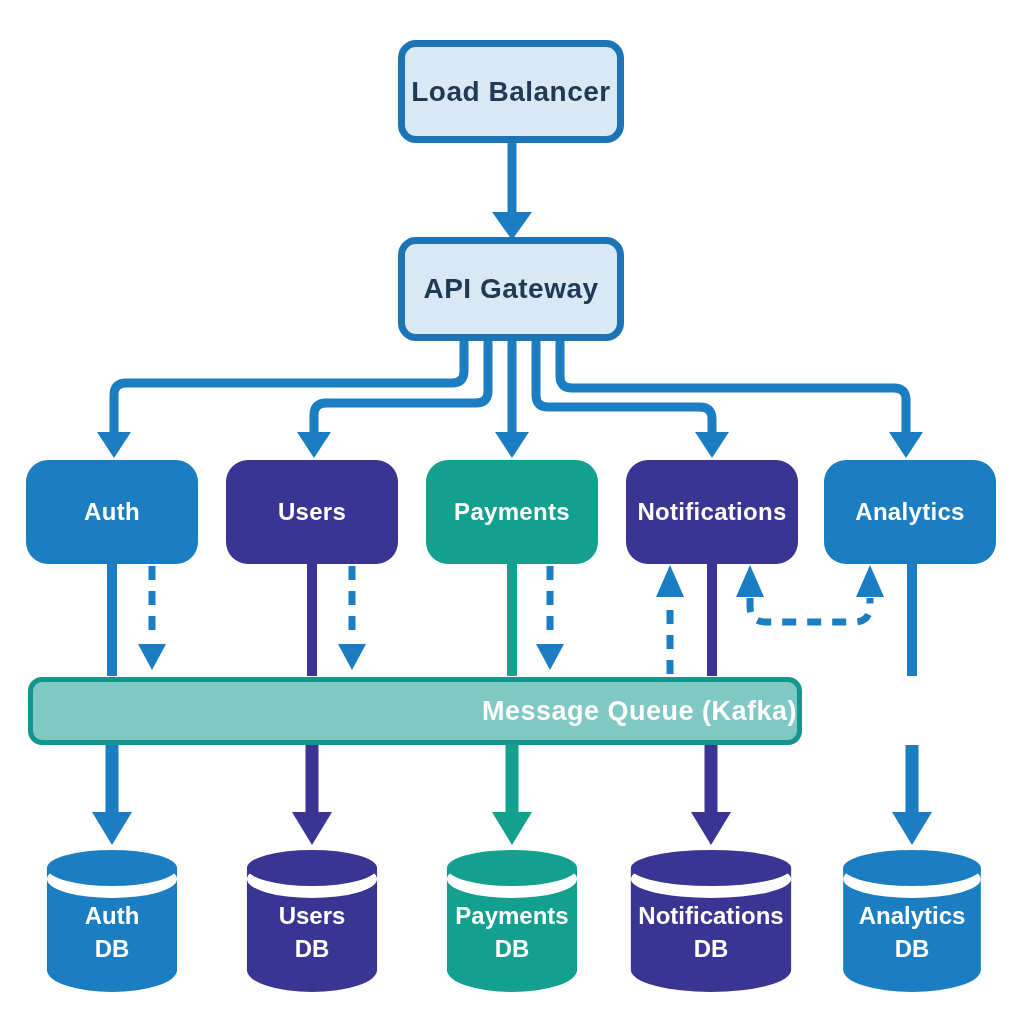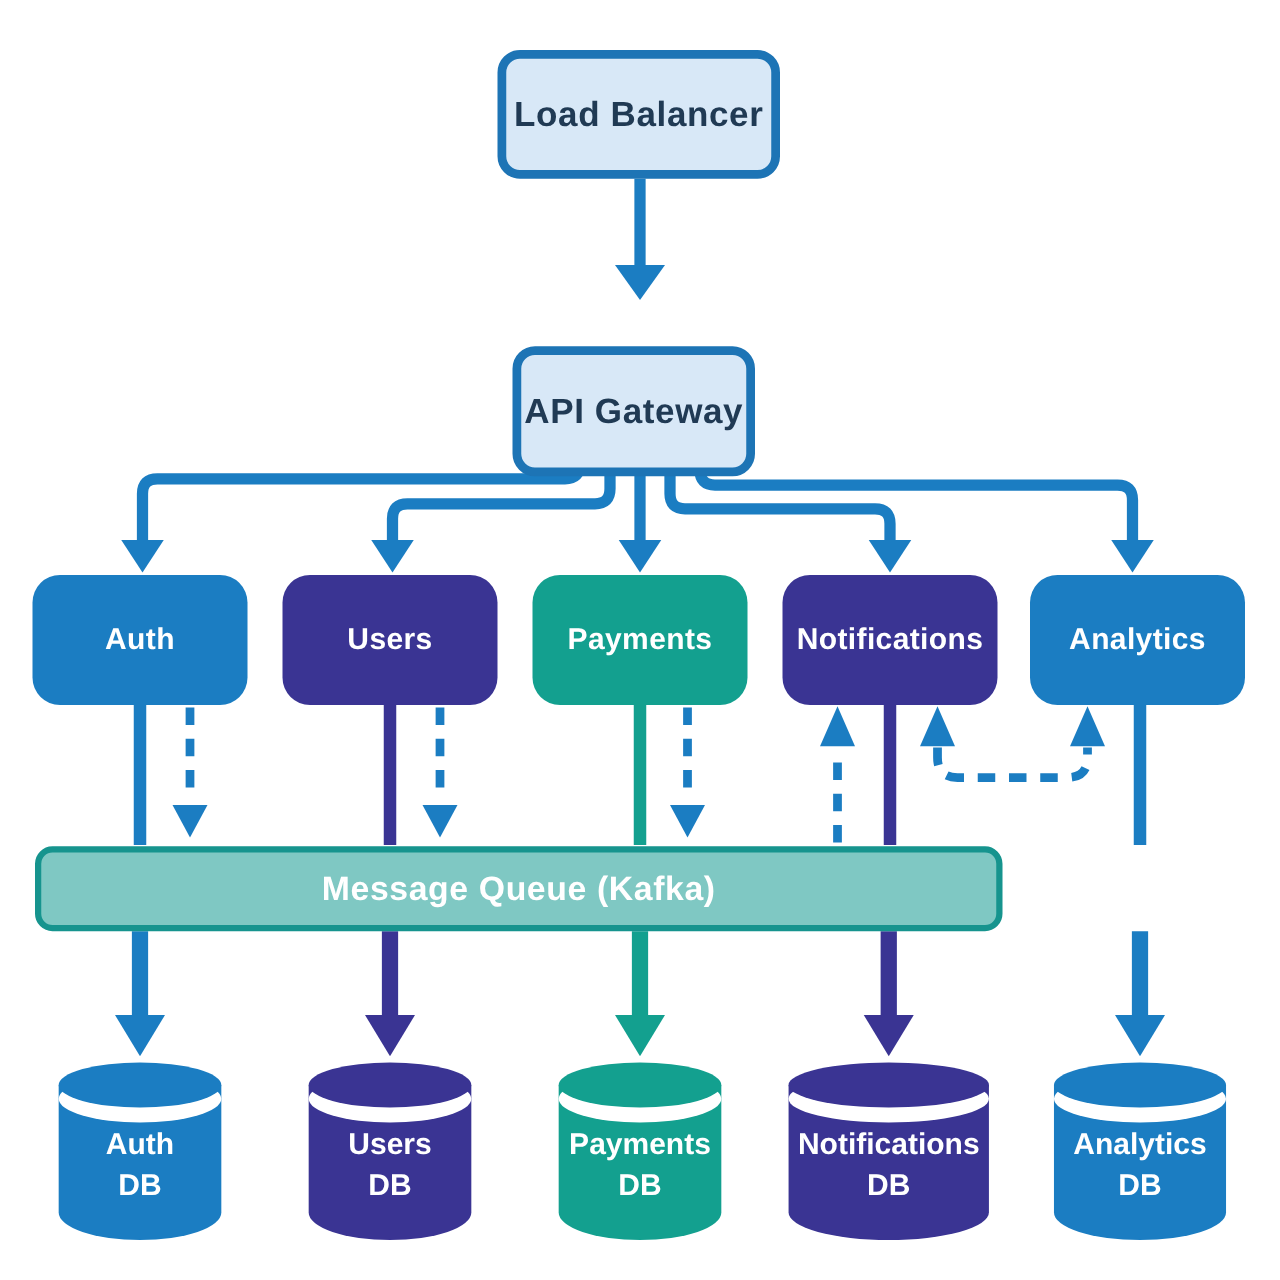--- a/index.html
+++ b/index.html
@@ -102,41 +102,41 @@
       <polygon points="492,812 532,812 512,845" fill="var(--teal)"></polygon>
       <polygon points="691,812 731,812 711,845" fill="var(--indigo)"></polygon>
       <polygon points="892,812 932,812 912,845" fill="var(--blue)"></polygon>
     </g>
   </svg>
 
   <div class="node box-light" style="left:398px;top:40px;width:226px;height:103px;align-items:center;">
     <span>Load Balancer</span>
   </div>
 
-  <div class="node box-light" style="left:410px;top:237px;width:194px;height:104px;margin-top:40px;">
+  <div class="node box-light" style="left:398px;top:237px;width:226px;height:104px;">
     <span>API Gateway</span>
   </div>
 
   <div class="node service" style="left: 26px; top: 460px; width: 172px; height: 104px; background: rgb(27, 125, 194);">
     <span>Auth</span>
   </div>
   <div class="node service" style="left: 226px; top: 460px; width: 172px; height: 104px; background: rgb(58, 52, 147);">
     <span>Users</span>
   </div>
   <div class="node service" style="left: 426px; top: 460px; width: 172px; height: 104px; background: rgb(19, 160, 143);">
     <span>Payments</span>
   </div>
   <div class="node service" style="left: 626px; top: 460px; width: 172px; height: 104px; background: rgb(58, 52, 147);">
     <span>Notifications</span>
   </div>
   <div class="node service" style="left: 824px; top: 460px; width: 172px; height: 104px; background: rgb(27, 125, 194);">
     <span>Analytics</span>
   </div>
 
-  <div class="node queue" style="left:28px;top:677px;width:774px;height:68px;">
+  <div class="node queue" style="left:28px;top:677px;width:774px;height:68px;justify-content:flex-end;">
     <span>Message Queue (Kafka)</span>
   </div>
 
   <div class="db" style="left:43px;top:848px;width:138px;height:148px;">
     <svg viewBox="0 0 140 148" preserveAspectRatio="none">
       <path d="M4,20 L4,122 A66,22 0 0 0 136,122 L136,20 Z" fill="#1b7dc2"></path>
       <ellipse cx="70" cy="31" rx="66" ry="19" fill="#ffffff"></ellipse>
       <ellipse cx="70" cy="20" rx="66" ry="18" fill="#1b7dc2"></ellipse>
     </svg>
     <div class="db-label">

